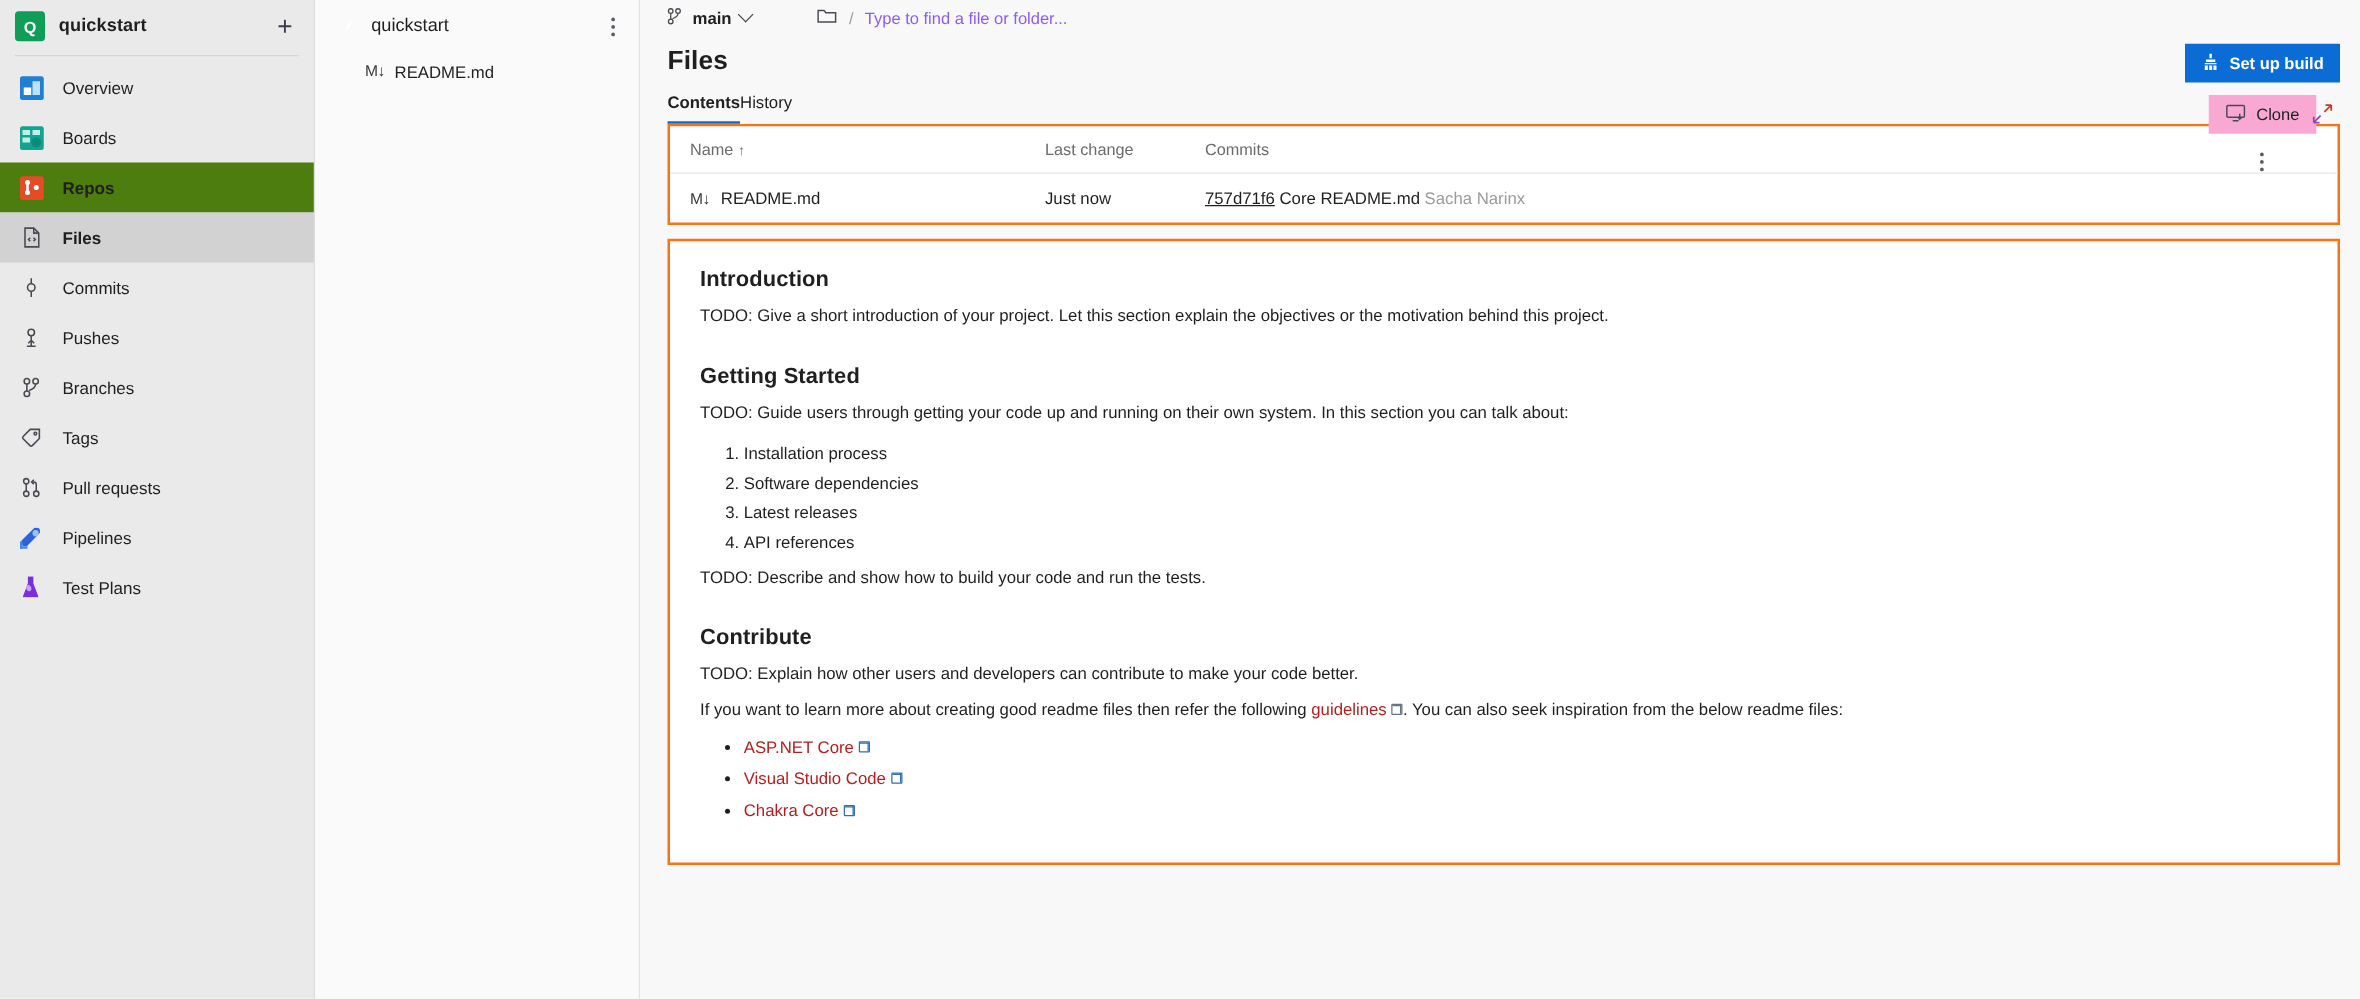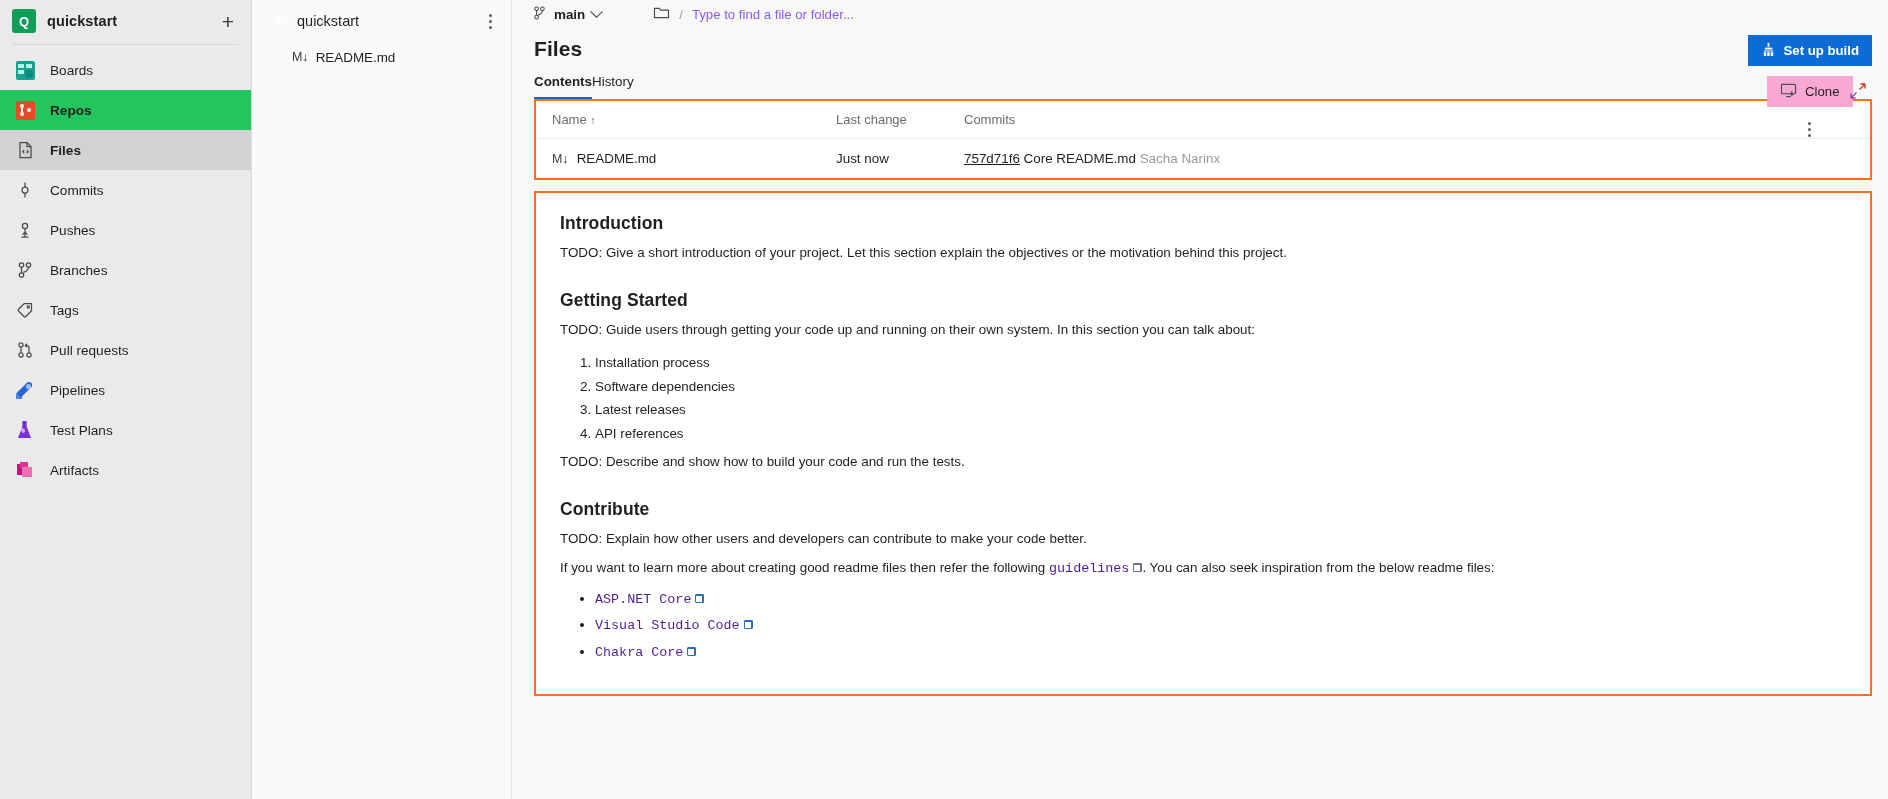--- a/index.html
+++ b/index.html
@@ -39,21 +39,21 @@
   }
   .side-div { height:1px; background:#d6d6d6; margin: 2px 12px 5px 12px; }
 
   .nav-list { display: flex; flex-direction: column; }
   .nav-item {
     height: 40px; display: flex; align-items: center; gap: 14px;
     padding-left: 14px; cursor: pointer; position: relative;
     font-size: 13.6px; color: #1f1f1f;
   }
   .nav-item .ico { width: 22px; height: 22px; flex: none; display:flex; align-items:center; justify-content:center; }
-  .nav-item.sel-parent { background: #22c55e; font-weight: 600; }
+  .nav-item.sel-parent { background: #4d7c0f; font-weight: 600; }
   .nav-item.sel-child { background: #d2d2d2; font-weight: 600; }
   .nav-item.sub { padding-left: 14px; }
 
   
   .ic-overview { width:19px;height:19px;border-radius:2px;background:#1f7fd4;position:relative;}
   .ic-overview:after{content:"";position:absolute;left:3px;top:9px;width:6px;height:6px;background:#fff;}
   .ic-overview:before{content:"";position:absolute;left:10px;top:4px;width:6px;height:11px;background:#bfe0f7;}
   .ic-boards { width:19px;height:19px;border-radius:2px;background:#14a391;position:relative;}
   .ic-boards span{position:absolute;background:#bff0e6;}
   .ic-boards .b1{left:2.5px;top:3px;width:6px;height:4px;}
@@ -137,21 +137,21 @@
   .commit-author{color:#9a9a9a;}
 
   .readme{margin-top:11px;padding:20px 24px 26px 24px;}
   .readme h2{font-size:17.5px;font-weight:600;margin:0 0 4px 0;letter-spacing:.1px;}
   .readme h2.sp{margin-top:27px;}
   .readme p{font-size:13.4px;line-height:1.5;margin:9px 0 0 0;color:#1f1f1f;}
   .readme ol{margin:13px 0 0 0;padding-left:35px;}
   .readme ol li{font-size:13.4px;line-height:1.45;margin-bottom:4px;}
   .readme ul{margin:10px 0 0 0;padding-left:35px;}
   .readme ul li{font-size:13.4px;line-height:1.5;margin-bottom:5px;}
-  .lnk{color:#4c1d95;text-decoration:none;cursor:pointer;font-family:Liberation Mono, monospace;}
+  .lnk{color:#b91c1c;text-decoration:none;cursor:pointer;}
   .ext{display:inline-block;width:9px;height:9px;border:1.1px solid #6a7380;border-radius:1px;position:relative;margin-left:4px;}
   .ext:after{content:"";position:absolute;right:0px;top:0px;width:6px;height:6px;
      border-top:1.1px solid #6a7380;border-right:1.1px solid #6a7380;}
   .ext.blue{border-color:#2d6fb5;}
   .ext.blue:after{border-top-color:#2d6fb5;border-right-color:#2d6fb5;}
 </style>
 </head>
 <body>
 
 <div class="app">
@@ -159,20 +159,26 @@
   <nav class="sidebar">
     <div class="proj-header">
       <div class="proj-avatar">Q</div>
       <div class="proj-name">quickstart</div>
       <div class="plus-btn">+</div>
     </div>
     <div class="side-div"></div>
 
     <div class="nav-list">
 
+      <div class="nav-item">
+        <span class="ico">
+            <span class="ic-overview"></span>
+          </span>
+        <span>Overview</span>
+      </div>
 
       <div class="nav-item">
         <span class="ico">
           <span class="ic-boards">
               <span class="b1"></span>
               <span class="b2"></span>
               <span class="b3"></span>
               <span class="chk"></span>
             </span>
         </span>
@@ -271,30 +277,20 @@
       <div class="nav-item">
         <span class="ico">
           <span class="ic-tests">
               <span class="fl"></span>
               <span class="hl"></span>
             </span>
         </span>
         <span>Test Plans</span>
       </div>
 
-      <div class="nav-item">
-        <span class="ico">
-          <span class="ic-artifacts">
-              <span class="p1"></span>
-              <span class="p3"></span>
-              <span class="p2"></span>
-            </span>
-        </span>
-        <span>Artifacts</span>
-      </div>
 
     </div>
   </nav>
 
   <aside class="tree-pane">
     <div class="tree-head">
       <span class="repo-diamond"><span class="dm"></span><span class="sl"></span></span>
       <span class="tree-repo-name">quickstart</span>
       <span class="kebab">
           <i></i>

